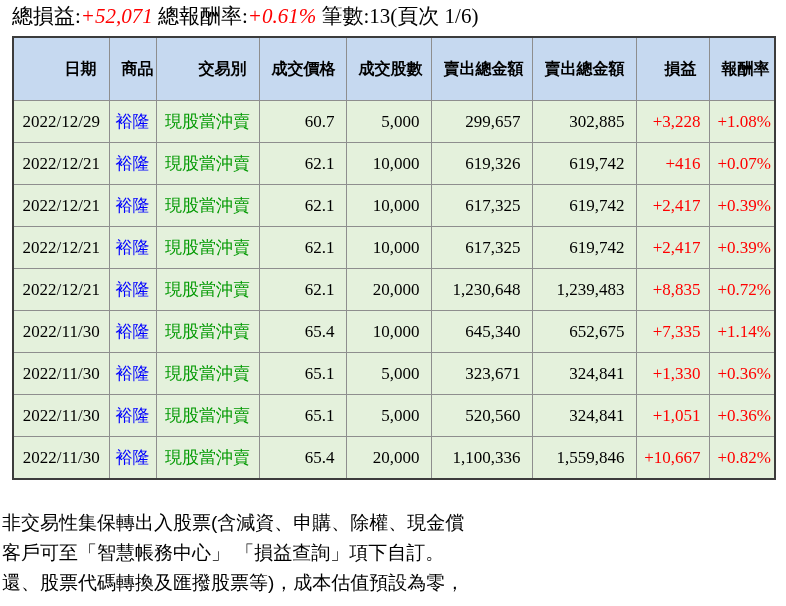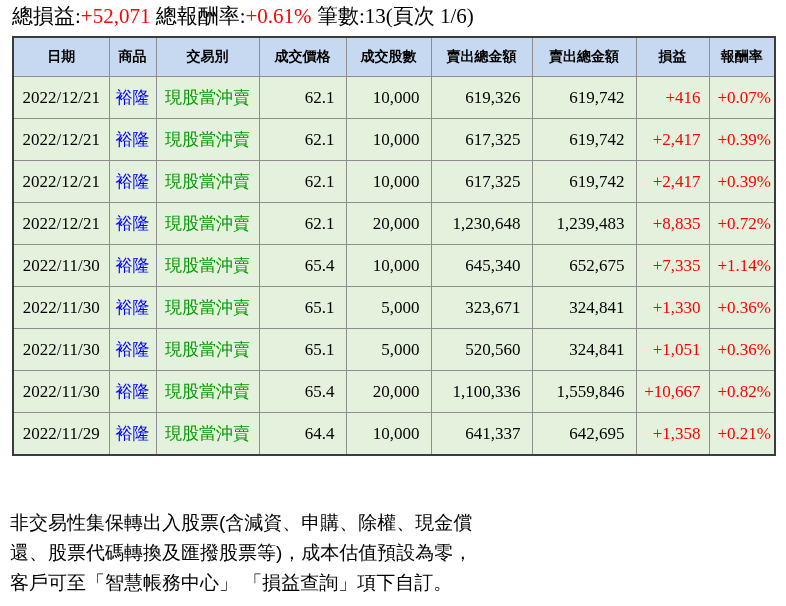--- a/index.html
+++ b/index.html
@@ -1,33 +1,33 @@
 <!DOCTYPE html>
 <html><head>
 <meta charset="utf-8">
 <style>
   html,body{margin:0;padding:0;background:#ffffff;}
   body{width:786px;height:606px;position:relative;overflow:hidden;
        font-family:"Liberation Serif",serif;color:#000;}
   .title{position:absolute;left:12px;top:2px;font-size:21px;white-space:pre;}
-  .title .red{color:#ff0000;}
+  .title .red{color:#ff0000;font-style:italic;}
   table.pl{position:absolute;left:12px;top:36px;width:764px;
            border-collapse:collapse;table-layout:fixed;
            border:2px solid #3c3c3c;}
   th,td{border:1px solid #8e8e8e;overflow:hidden;white-space:nowrap;}
-  th{background:#c6d9f0;font-weight:bold;font-size:14px;height:38px;
-     text-align:center;padding:0;}
+  th{background:#c6d9f0;font-weight:bold;font-size:16px;height:38px;
+     text-align:right;padding:12px;}
   td{background:#e4f1dc;font-size:17px;height:41px;padding:0;}
   td.c-date{text-align:center;}
   td.c-product{color:#0000ff;text-align:center;}
   td.c-type{color:#009900;text-align:center;}
   td.c-num{text-align:right;padding-right:11px;}
   td.c-pl{color:#ff0000;text-align:right;padding-right:8px;}
   td.c-ret{color:#ff0000;text-align:right;padding-right:3px;}
-  .footnote{position:absolute;left:10px;top:508px;
+  .footnote{position:absolute;left:2px;top:508px;
             font-family:"Liberation Sans",sans-serif;
             font-size:19px;line-height:30px;color:#000;}
 </style>
 </head>
 <body>
 
 <div class="title"><span>總損益:</span><span class="red">+52,071</span><span> 總報酬率:</span><span class="red">+0.61%</span><span> 筆數:13(頁次 1/6)</span></div>
 
 <table class="pl">
   <colgroup>
@@ -48,20 +48,31 @@
       <th>交易別</th>
       <th>成交價格</th>
       <th>成交股數</th>
       <th>賣出總金額</th>
       <th>賣出總金額</th>
       <th>損益</th>
       <th>報酬率</th>
     </tr>
   </thead>
   <tbody>
+      <tr>
+        <td class="c-date">2022/12/29</td>
+        <td class="c-product">裕隆</td>
+        <td class="c-type">現股當沖賣</td>
+        <td class="c-num">60.7</td>
+        <td class="c-num">5,000</td>
+        <td class="c-num">299,657</td>
+        <td class="c-num">302,885</td>
+        <td class="c-pl">+3,228</td>
+        <td class="c-ret">+1.08%</td>
+      </tr>
       <tr>
         <td class="c-date">2022/12/21</td>
         <td class="c-product">裕隆</td>
         <td class="c-type">現股當沖賣</td>
         <td class="c-num">62.1</td>
         <td class="c-num">10,000</td>
         <td class="c-num">619,326</td>
         <td class="c-num">619,742</td>
         <td class="c-pl">+416</td>
         <td class="c-ret">+0.07%</td>
@@ -136,31 +147,20 @@
         <td class="c-date">2022/11/30</td>
         <td class="c-product">裕隆</td>
         <td class="c-type">現股當沖賣</td>
         <td class="c-num">65.4</td>
         <td class="c-num">20,000</td>
         <td class="c-num">1,100,336</td>
         <td class="c-num">1,559,846</td>
         <td class="c-pl">+10,667</td>
         <td class="c-ret">+0.82%</td>
       </tr>
-      <tr>
-        <td class="c-date">2022/11/29</td>
-        <td class="c-product">裕隆</td>
-        <td class="c-type">現股當沖賣</td>
-        <td class="c-num">64.4</td>
-        <td class="c-num">10,000</td>
-        <td class="c-num">641,337</td>
-        <td class="c-num">642,695</td>
-        <td class="c-pl">+1,358</td>
-        <td class="c-ret">+0.21%</td>
-      </tr>
     </tbody>
 </table>
 
 <div class="footnote">
   <div>非交易性集保轉出入股票(含減資、申購、除權、現金償</div>
+  <div>客戶可至「智慧帳務中心」 「損益查詢」項下自訂。</div>
   <div>還、股票代碼轉換及匯撥股票等)，成本估值預設為零，</div>
-  <div>客戶可至「智慧帳務中心」 「損益查詢」項下自訂。</div>
 </div>
 
 </body></html>

